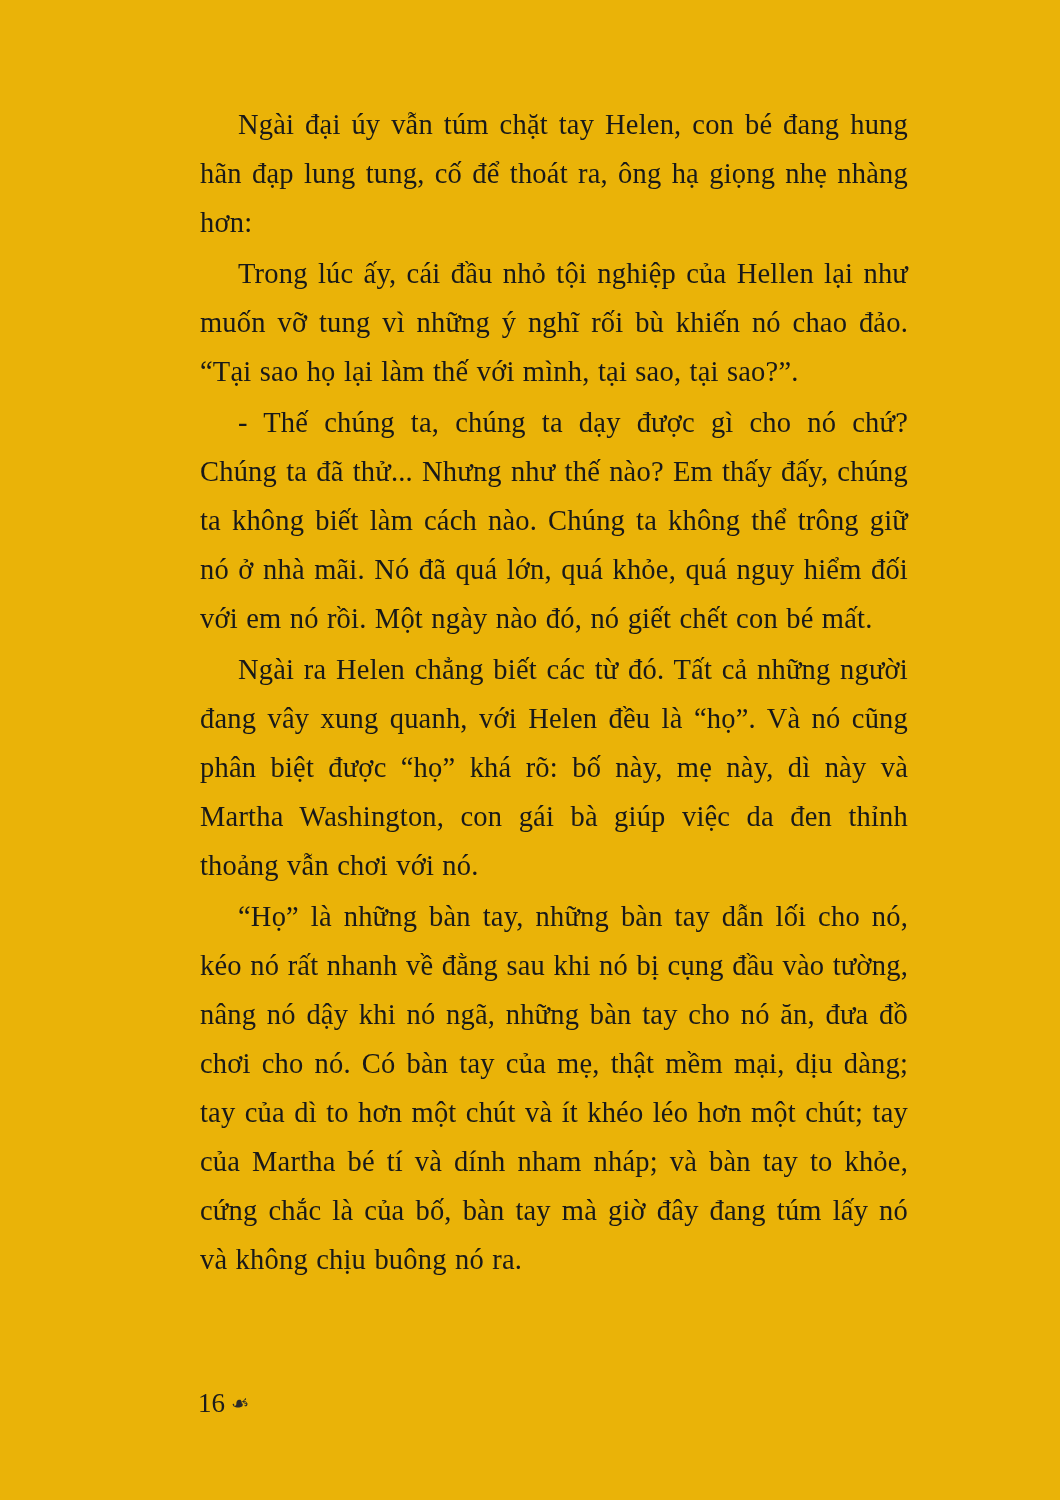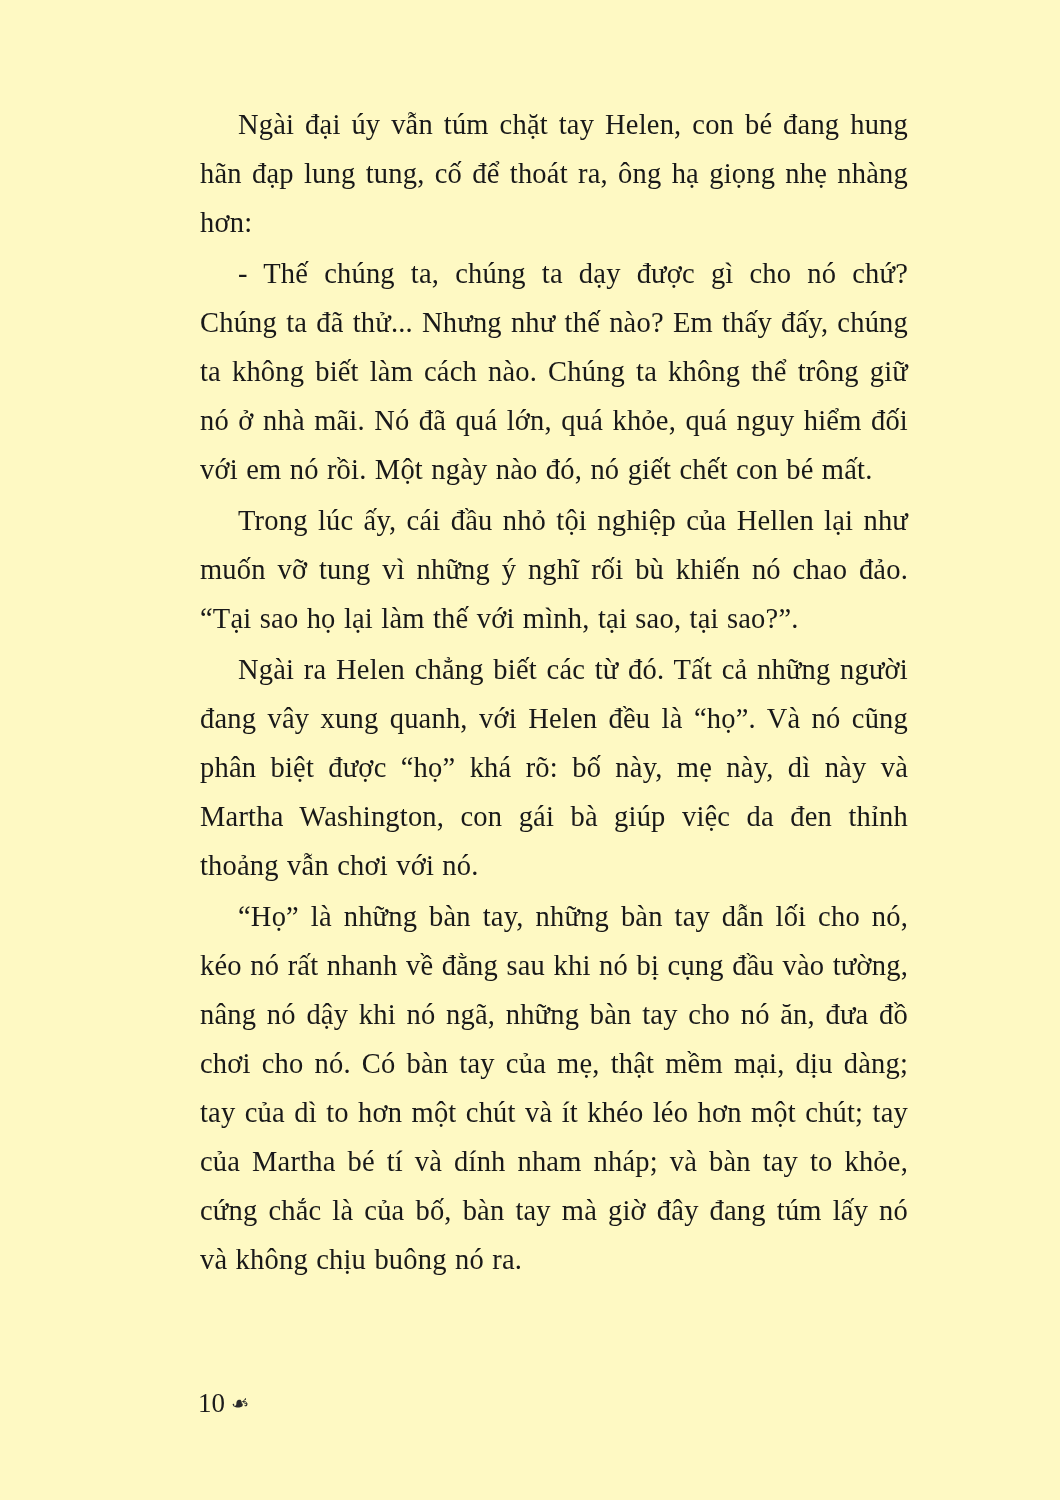--- a/index.html
+++ b/index.html
@@ -4,21 +4,21 @@
 <style>
   html, body {
     margin: 0;
     padding: 0;
     background: #fbfbfa;
   }
   .page {
     position: relative;
     width: 1060px;
     height: 1500px;
-    background: #fef9c3;
+    background: #eab308;
     overflow: hidden;
     font-family: "Liberation Serif", "DejaVu Serif", serif;
     color: #191919;
   }
   .text-block {
     position: absolute;
     left: 200px;
     top: 100px;
     width: 708px;
   }
@@ -56,23 +56,23 @@
     display: inline-block;
     margin-left: 2px;
   }
 </style>
 </head>
 <body>
 
 <div class="page">
   <div class="text-block">
     <p>Ngài đại úy vẫn túm chặt tay Helen, con bé đang hung hãn đạp lung tung, cố để thoát ra, ông hạ giọng nhẹ nhàng hơn:</p>
+    <p>Trong lúc ấy, cái đầu nhỏ tội nghiệp của Hellen lại như muốn vỡ tung vì những ý nghĩ rối bù khiến nó chao đảo. “Tại sao họ lại làm thế với mình, tại sao, tại sao?”.</p>
     <p>- Thế chúng ta, chúng ta dạy được gì cho nó chứ? Chúng ta đã thử... Nhưng như thế nào? Em thấy đấy, chúng ta không biết làm cách nào. Chúng ta không thể trông giữ nó ở nhà mãi. Nó đã quá lớn, quá khỏe, quá nguy hiểm đối với em nó rồi. Một ngày nào đó, nó giết chết con bé mất.</p>
-    <p>Trong lúc ấy, cái đầu nhỏ tội nghiệp của Hellen lại như muốn vỡ tung vì những ý nghĩ rối bù khiến nó chao đảo. “Tại sao họ lại làm thế với mình, tại sao, tại sao?”.</p>
     <p>Ngài ra Helen chẳng biết các từ đó. Tất cả những người đang vây xung quanh, với Helen đều là “họ”. Và nó cũng phân biệt được “họ” khá rõ: bố này, mẹ này, dì này và Martha Washington, con gái bà giúp việc da đen thỉnh thoảng vẫn chơi với nó.</p>
     <p>“Họ” là những bàn tay, những bàn tay dẫn lối cho nó, kéo nó rất nhanh về đằng sau khi nó bị cụng đầu vào tường, nâng nó dậy khi nó ngã, những bàn tay cho nó ăn, đưa đồ chơi cho nó. Có bàn tay của mẹ, thật mềm mại, dịu dàng; tay của dì to hơn một chút và ít khéo léo hơn một chút; tay của Martha bé tí và dính nham nháp; và bàn tay to khỏe, cứng chắc là của bố, bàn tay mà giờ đây đang túm lấy nó và không chịu buông nó ra.</p>
   </div>
 
   <div class="footer">
-    <span class="page-number">10</span>
+    <span class="page-number">16</span>
     <span class="fleuron">❧</span>
   </div>
 </div>
 
 </body></html>

